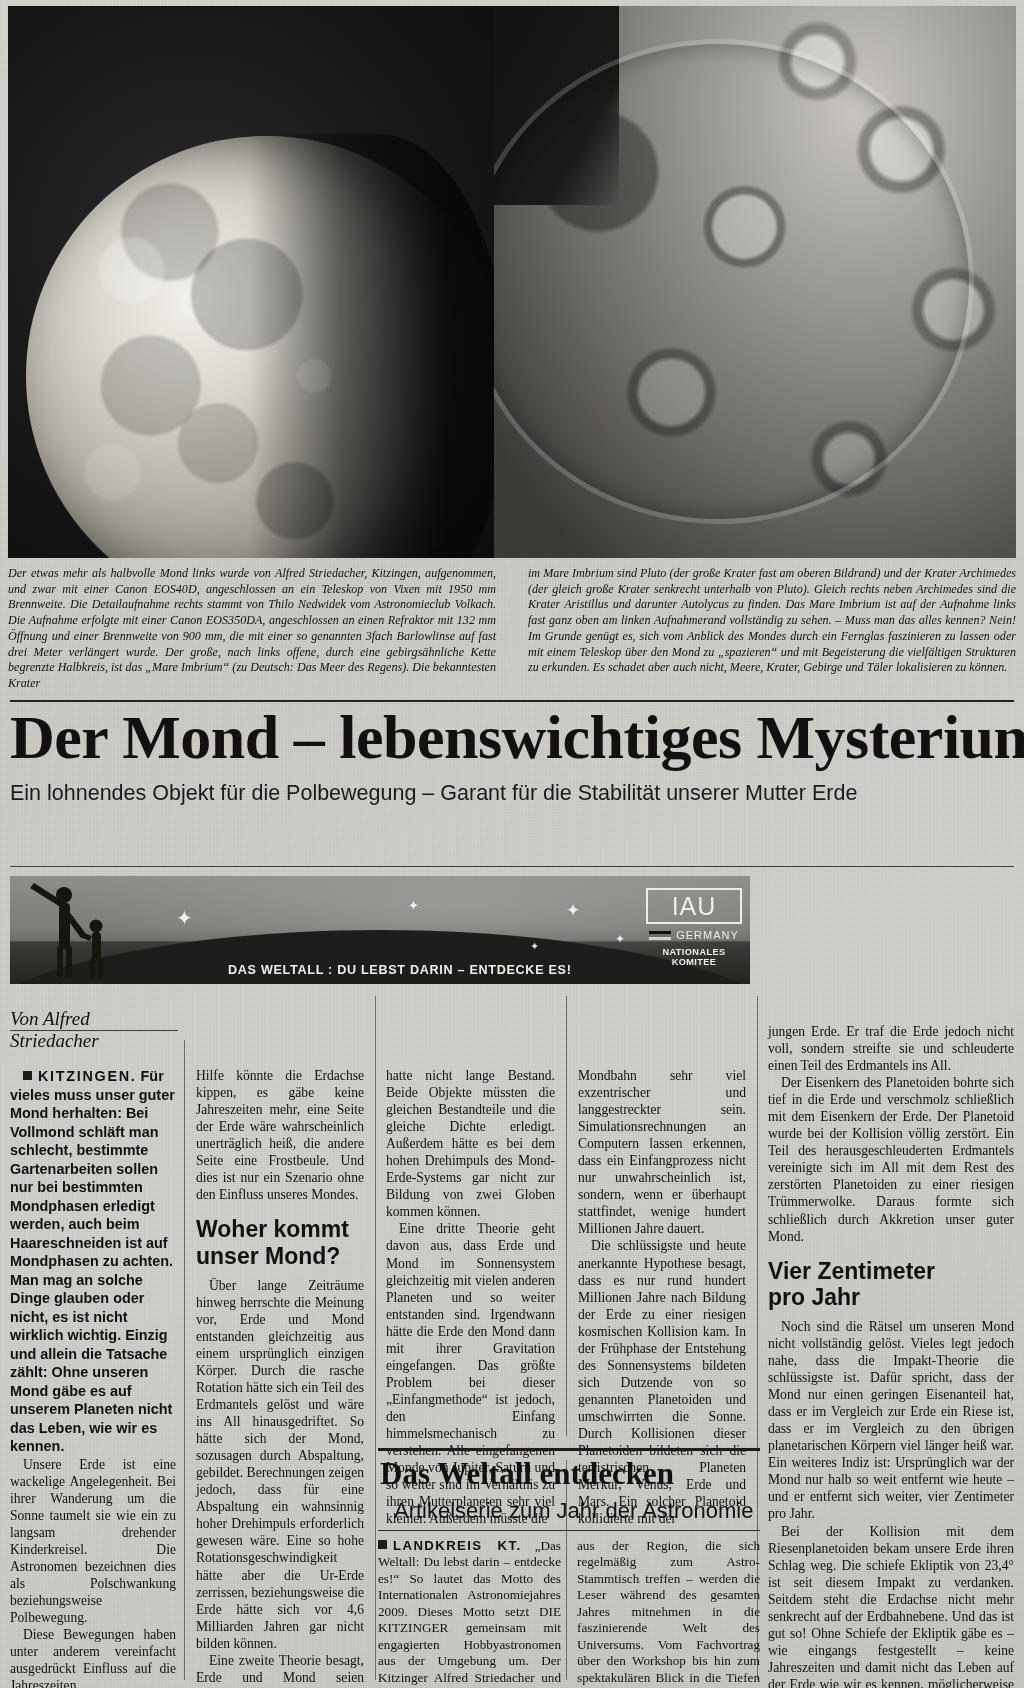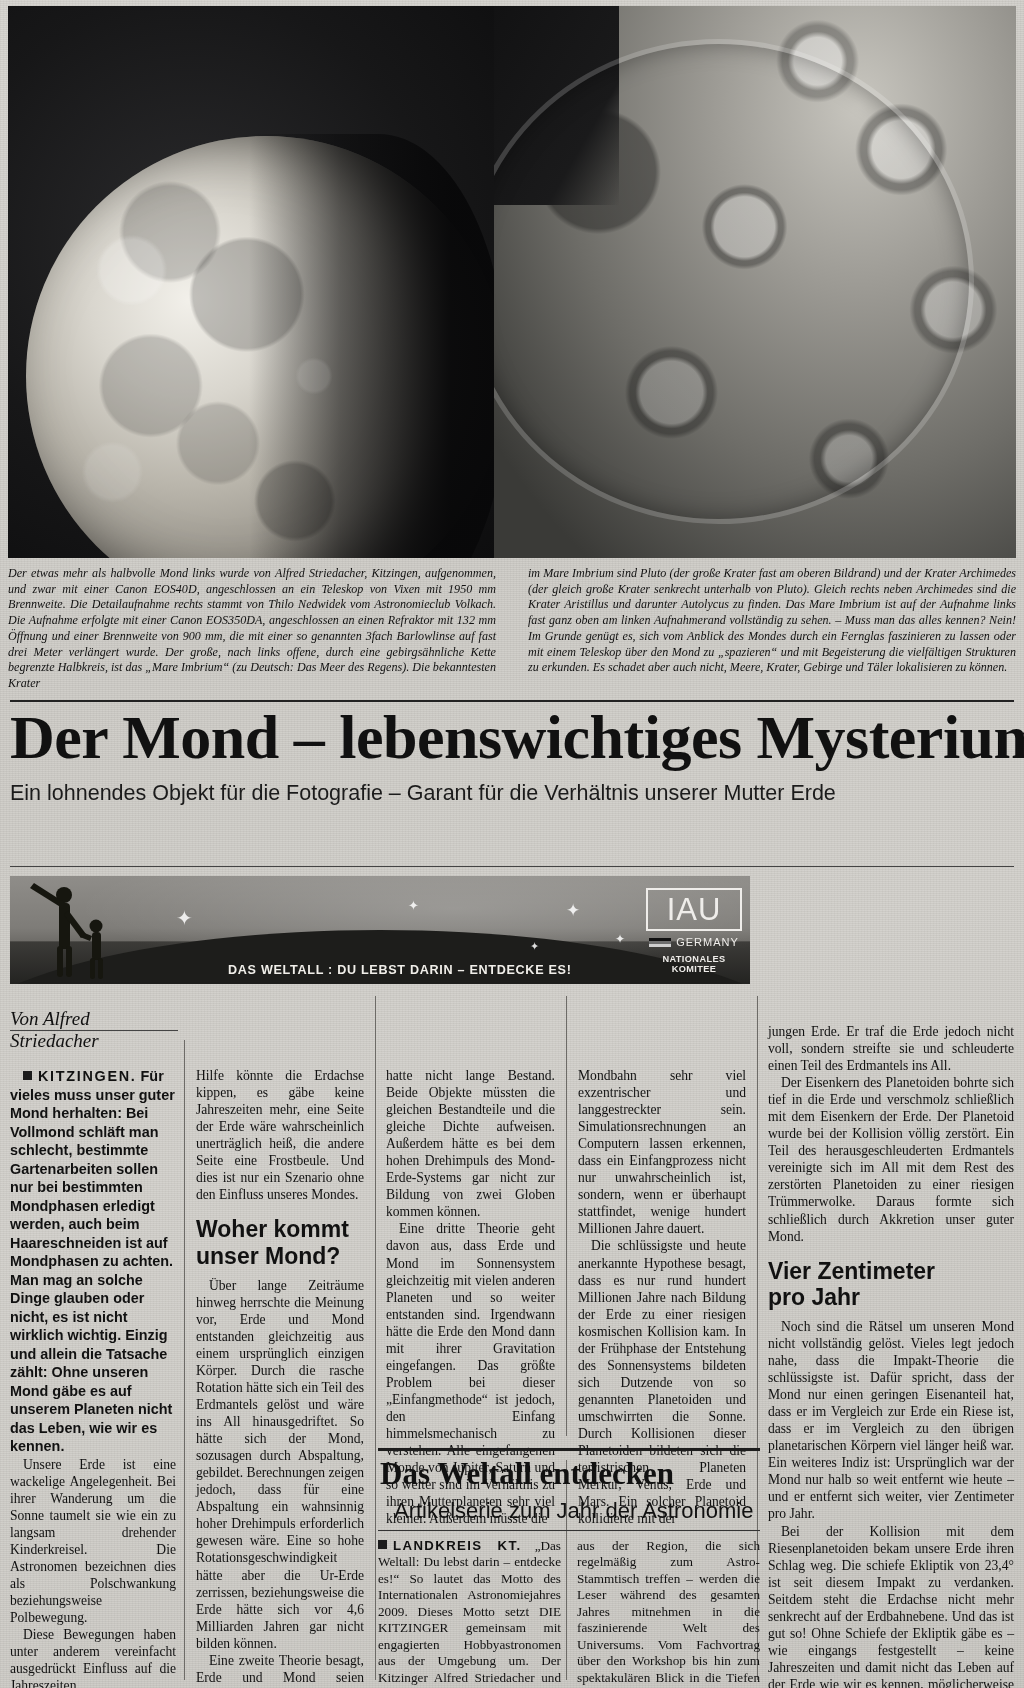--- a/index.html
+++ b/index.html
@@ -135,21 +135,21 @@
   .b-year{font-size:46px;letter-spacing:-1px;margin-left:2px;}
   .b-motto{
     position:absolute;left:190px;bottom:7px;color:#f0eee9;
     font-family:"Liberation Sans", sans-serif;font-weight:700;
     font-size:12.6px;letter-spacing:.7px;margin-left:28px;
   }
   .iau-logo{
     position:absolute;right:8px;top:12px;width:96px;height:88px;
     color:#efedea;font-family:"Liberation Sans", sans-serif;text-align:center;
   }
-  .iau-box{border:2px solid #efedea;font-size:31px;letter-spacing:1px;padding:2px 0 1px;}
+  .iau-box{border:2px solid #efedea;font-size:25px;letter-spacing:1px;padding:2px 0 1px;}
   .iau-ger{font-size:11px;letter-spacing:1px;margin-top:5px;display:flex;align-items:center;justify-content:center;gap:5px;}
   .flag{width:22px;height:9px;background:linear-gradient(180deg,#101010 0 33%, #6e6e6e 33% 66%, #cfcfcf 66% 100%);display:inline-block;}
   .iau-nk{font-size:9.2px;letter-spacing:.4px;font-weight:700;margin-top:6px;}
   .star{position:absolute;color:#fff;opacity:.85;}
 
   
   .byline{
     position:absolute;font-style:italic;font-size:19px;
   }
   .col-text{
@@ -217,21 +217,21 @@
   </div>
 
   <div class="caption">
     <div class="col">Der etwas mehr als halbvolle Mond links wurde von Alfred Striedacher, Kitzingen, aufgenommen, und zwar mit einer Canon EOS40D, angeschlossen an ein Teleskop von Vixen mit 1950 mm Brennweite. Die Detailaufnahme rechts stammt von Thilo Nedwidek vom Astronomieclub Volkach. Die Aufnahme erfolgte mit einer Canon EOS350DA, angeschlossen an einen Refraktor mit 132 mm Öffnung und einer Brennweite von 900 mm, die mit einer so genannten 3fach Barlowlinse auf fast drei Meter verlängert wurde. Der große, nach links offene, durch eine gebirgsähnliche Kette begrenzte Halbkreis, ist das „Mare Imbrium“ (zu Deutsch: Das Meer des Regens). Die bekanntesten Krater</div>
     <div class="col">im Mare Imbrium sind Pluto (der große Krater fast am oberen Bildrand) und der Krater Archimedes (der gleich große Krater senkrecht unterhalb von Pluto). Gleich rechts neben Archimedes sind die Krater Aristillus und darunter Autolycus zu finden. Das Mare Imbrium ist auf der Aufnahme links fast ganz oben am linken Aufnahmerand  vollständig zu sehen. – Muss man das alles kennen? Nein! Im Grunde genügt es, sich vom Anblick des Mondes durch ein Fernglas faszinieren zu lassen oder mit einem Teleskop über den Mond zu „spazieren“ und mit Begeisterung die vielfältigen Strukturen zu erkunden. Es schadet aber auch nicht, Meere, Krater, Gebirge und Täler lokalisieren zu können.</div>
   </div>
 
   <div class="rule" style="left:10px;top:700px;width:1004px;height:2px;"></div>
 
   <div class="headline">Der Mond – lebenswichtiges Mysterium</div>
-  <div class="subhead">Ein lohnendes Objekt für die Fotografie – Garant für die Verhältnis unserer Mutter Erde</div>
+  <div class="subhead">Ein lohnendes Objekt für die Polbewegung – Garant für die Stabilität unserer Mutter Erde</div>
 
   <div class="rule" style="left:10px;top:866px;width:1004px;height:1px;background:#444;"></div>
 
   <div class="banner">
     <div class="banner-sky"></div>
     <div class="banner-hill"></div>
 
     <svg class="figures" width="120" height="98" viewBox="0 0 120 98">
       <g fill="#16160f">
         <circle cx="44" cy="13" r="8"></circle>
@@ -284,21 +284,21 @@
 
   <div class="col-text" style="left:196px;top:1044px;width:168px;">
     <p class="noind">Hilfe könnte die Erdachse kippen, es gäbe keine Jahreszeiten mehr, eine Seite der Erde wäre wahrscheinlich  unerträglich heiß, die andere Seite eine Frostbeule. Und dies ist nur ein Szenario ohne den Einfluss unseres Mondes.</p>
     <div class="subhdr" style="white-space:pre-line;">Woher kommt
 unser Mond?</div>
     <p>Über lange Zeiträume hinweg herrschte die Meinung vor, Erde und Mond entstanden gleichzeitig aus einem ursprünglich einzigen Körper. Durch die rasche Rotation hätte sich ein Teil des Erdmantels gelöst und wäre ins All hinausgedriftet. So hätte sich der Mond, sozusagen durch Abspaltung, gebildet. Berechnungen zeigen jedoch, dass für eine Abspaltung ein wahnsinnig hoher Drehimpuls erforderlich gewesen wäre. Eine so hohe Rotationsgeschwindigkeit hätte aber die Ur-Erde zerrissen, beziehungsweise die Erde hätte sich vor 4,6 Milliarden Jahren gar nicht bilden können.</p>
     <p>Eine zweite Theorie besagt, Erde und Mond seien gleichzeitig in der gleichen Zone des gerade entstehenden Sonnensystems entstanden. Durch Akkretion (Aufsammeln von Material eines Körpers) hätten sich zwei statt ein großer Körper gebildet. Mond und Erde wandern als „Doppelplanet“ um die Sonne. Aber auch diese Hypothese</p>
   </div>
 
   <div class="col-text" style="left:386px;top:1044px;width:169px;">
-    <p class="noind">hatte nicht lange Bestand. Beide Objekte müssten die gleichen Bestandteile und die gleiche Dichte aufweisen. Außerdem hätte es bei dem hohen Drehimpuls des Mond-Erde-Systems gar nicht zur Bildung von zwei Globen kommen können.</p>
+    <p class="noind">hatte nicht lange Bestand. Beide Objekte müssten die gleichen Bestandteile und die gleiche Dichte erledigt. Außerdem hätte es bei dem hohen Drehimpuls des Mond-Erde-Systems gar nicht zur Bildung von zwei Globen kommen können.</p>
     <p>Eine dritte Theorie geht davon aus, dass Erde und Mond im Sonnensystem gleichzeitig mit vielen anderen Planeten und so weiter entstanden sind. Irgendwann hätte die Erde den Mond dann mit ihrer Gravitation eingefangen. Das größte Problem bei dieser „Einfangmethode“ ist jedoch, den Einfang himmelsmechanisch zu verstehen. Alle eingefangenen Monde von Jupiter, Saturn und so weiter sind im Verhältnis zu ihren Mutterplaneten sehr viel kleiner. Außerdem müsste die</p>
   </div>
 
   <div class="col-text" style="left:578px;top:1044px;width:168px;">
     <p class="noind">Mondbahn sehr viel exzentrischer und langgestreckter sein. Simulationsrechnungen an Computern lassen erkennen, dass ein Einfangprozess nicht nur unwahrscheinlich ist, sondern, wenn er überhaupt stattfindet, wenige hundert Millionen Jahre dauert.</p>
     <p>Die schlüssigste und heute anerkannte Hypothese besagt, dass es nur rund hundert Millionen Jahre nach Bildung der Erde zu einer riesigen kosmischen Kollision kam. In der Frühphase der Entstehung des Sonnensystems bildeten sich Dutzende von so genannten Planetoiden und umschwirrten die Sonne. Durch Kollisionen dieser Planetoiden bildeten sich die terristrischen Planeten Merkur, Venus, Erde und Mars. Ein solcher Planetoid kollidierte mit der</p>
   </div>
 
   <div class="col-text" style="left:768px;top:1000px;width:246px;">
     <p class="noind">jungen Erde. Er traf die Erde jedoch nicht voll, sondern streifte sie und schleuderte einen Teil des Erdmantels ins All.</p>

